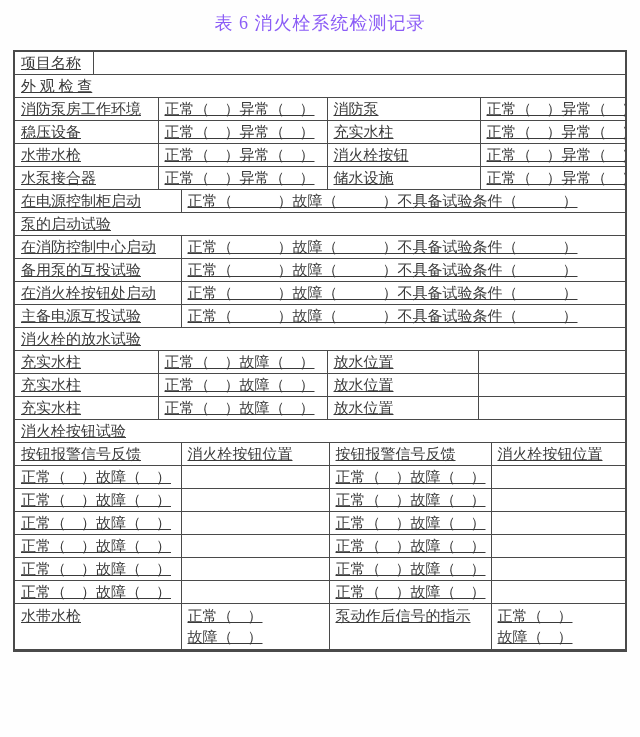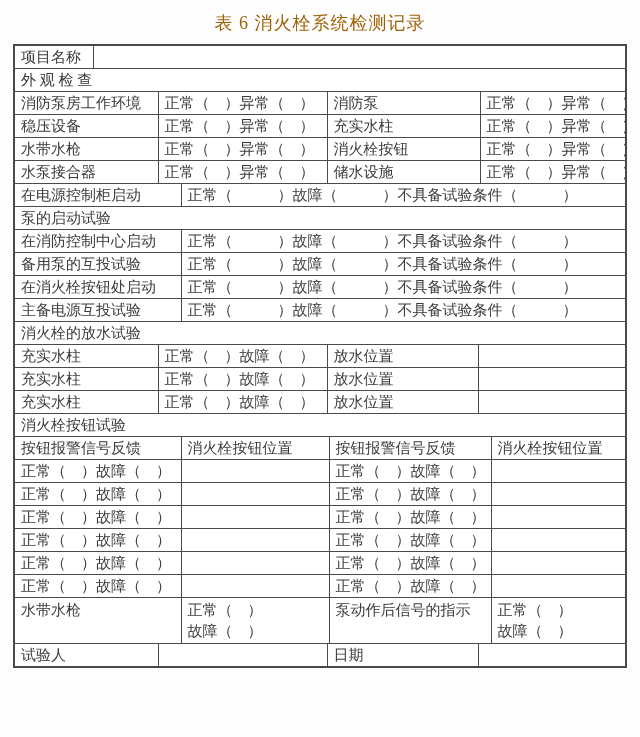--- a/index.html
+++ b/index.html
@@ -9,27 +9,28 @@
     background: #ffffff;
     font-family: "Liberation Serif", "DejaVu Serif", serif;
     color: #3a3a3a;
   }
   .page { position: relative; width: 640px; height: 737px; background: #fefefe; overflow: hidden; }
   .doc-title {
     padding-top: 11px;
     text-align: center;
     font-size: 18px;
     letter-spacing: 1px;
-    color: #a16207;
+    color: #8b5cf6;
     white-space: nowrap;
   }
   .form {
-    margin: 9px 13px 0 13px;
+    margin: 15px 13px 0 13px;
     border: 2px solid #4a4a4a;
     background: #ffffff;
+    text-decoration: underline;
   }
   table.grid {
     width: 100%;
     border-collapse: collapse;
     table-layout: fixed;
   }
   table.grid td {
     border-right: 1px solid #4a4a4a;
     border-bottom: 1px solid #4a4a4a;
     font-size: 15px;
@@ -248,31 +249,15 @@
           <td>泵动作后信号的指示</td>
           <td>
             <div>正常（　）</div>
             <div>故障（　）</div>
           </td>
         </tr>
       </tbody>
     </table>
 
 
-    <table class="grid no-bottom">
-      <colgroup>
-          <col class="w143">
-          <col class="w169">
-          <col class="w151">
-          <col>
-        </colgroup>
-      <tbody>
-        <tr>
-          <td>试验人</td>
-          <td></td>
-          <td>日期</td>
-          <td></td>
-        </tr>
-      </tbody>
-    </table>
 
   </div>
 </div>
 
 </body></html>

